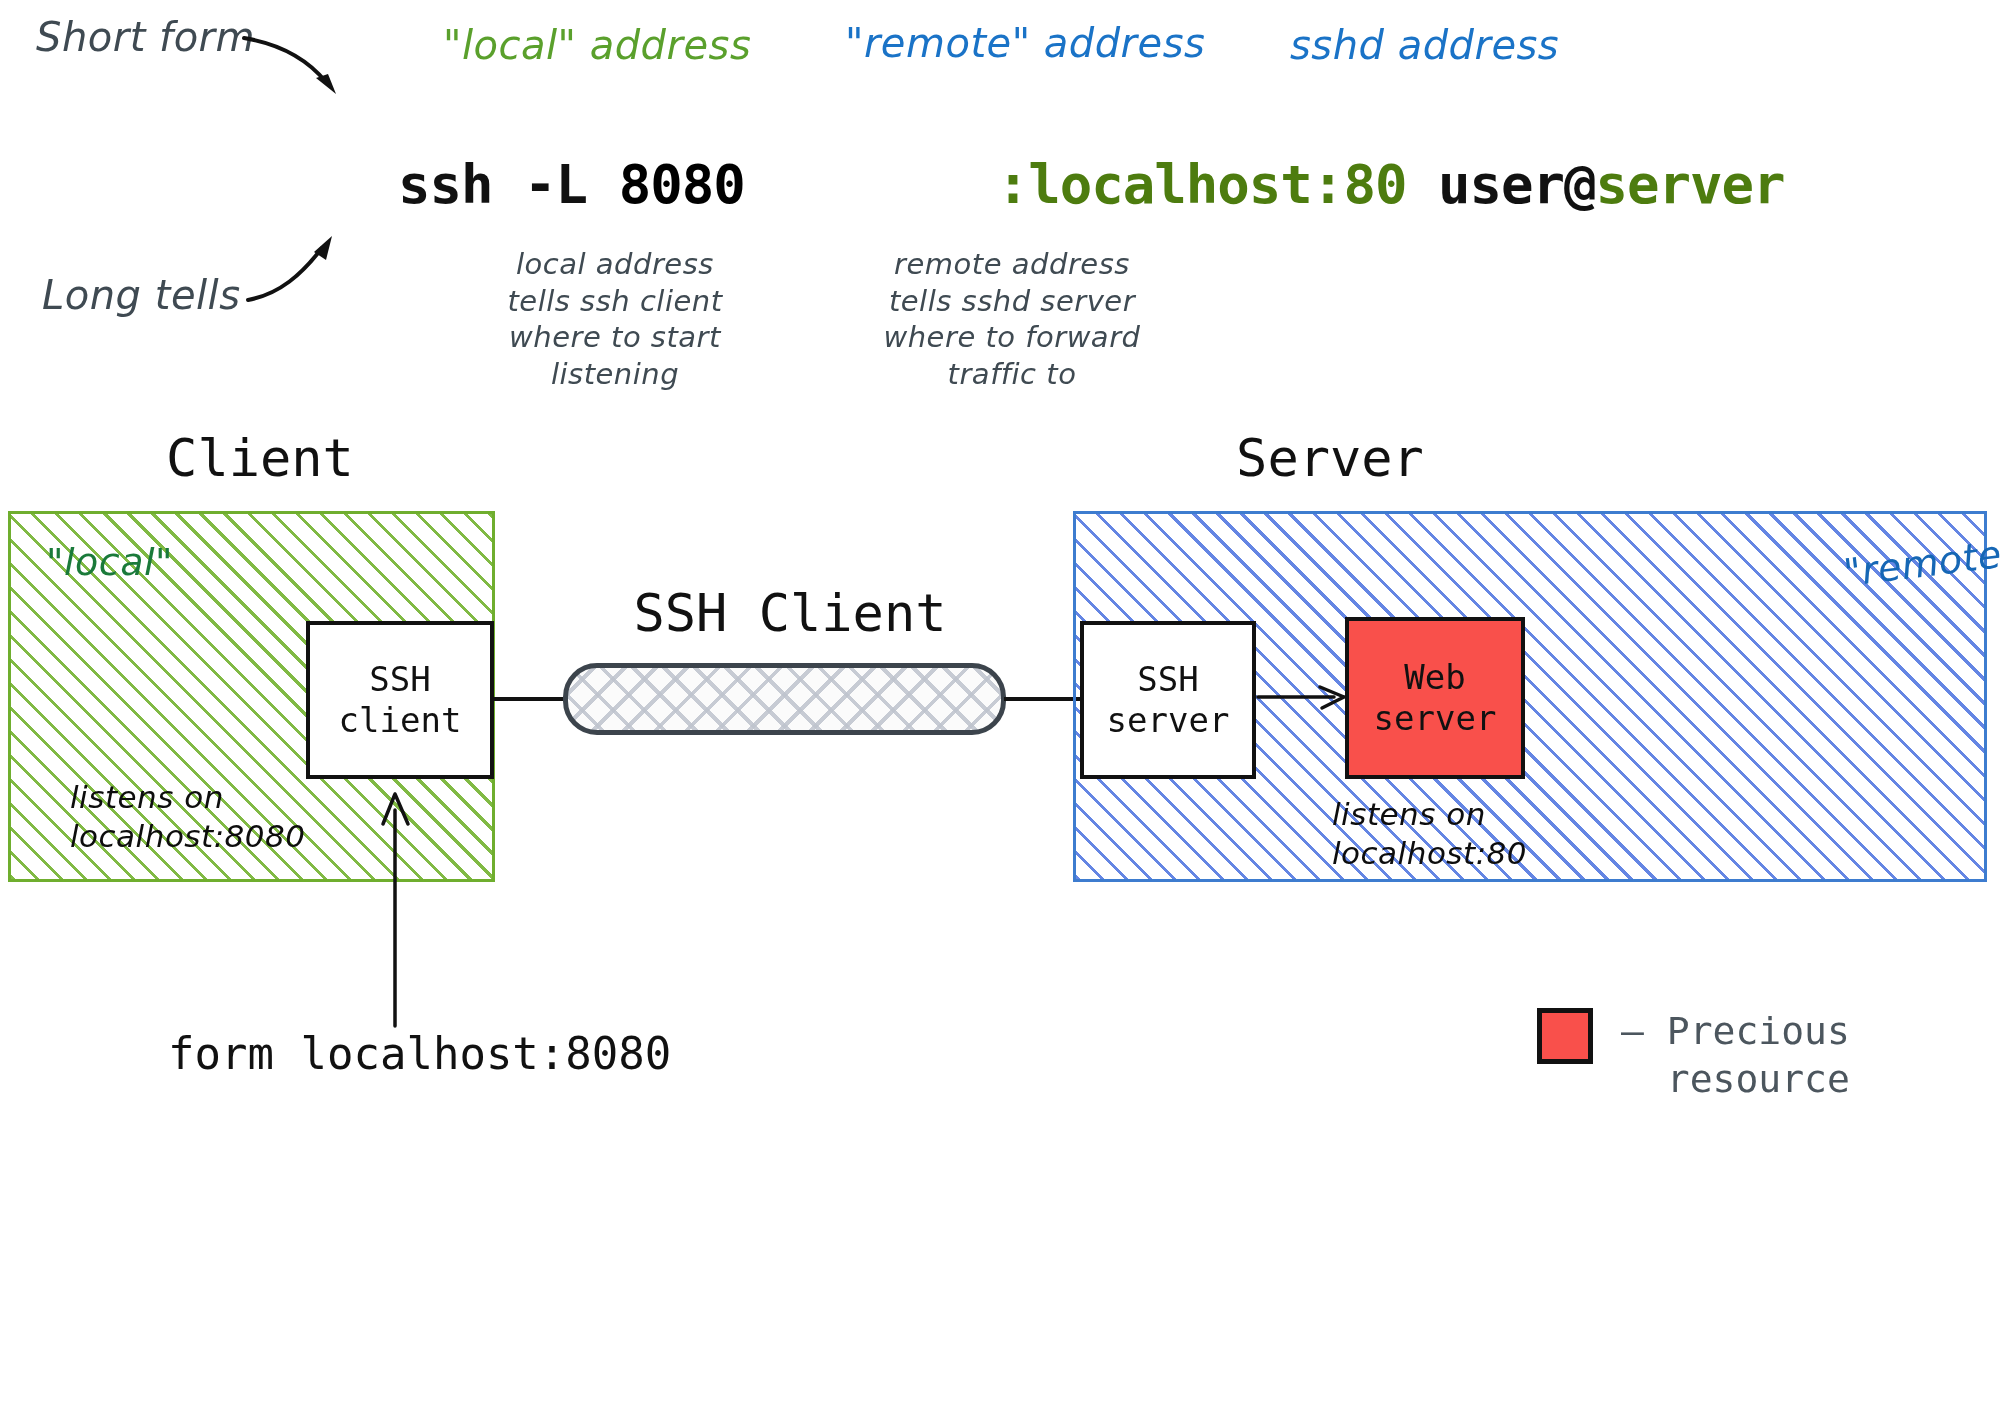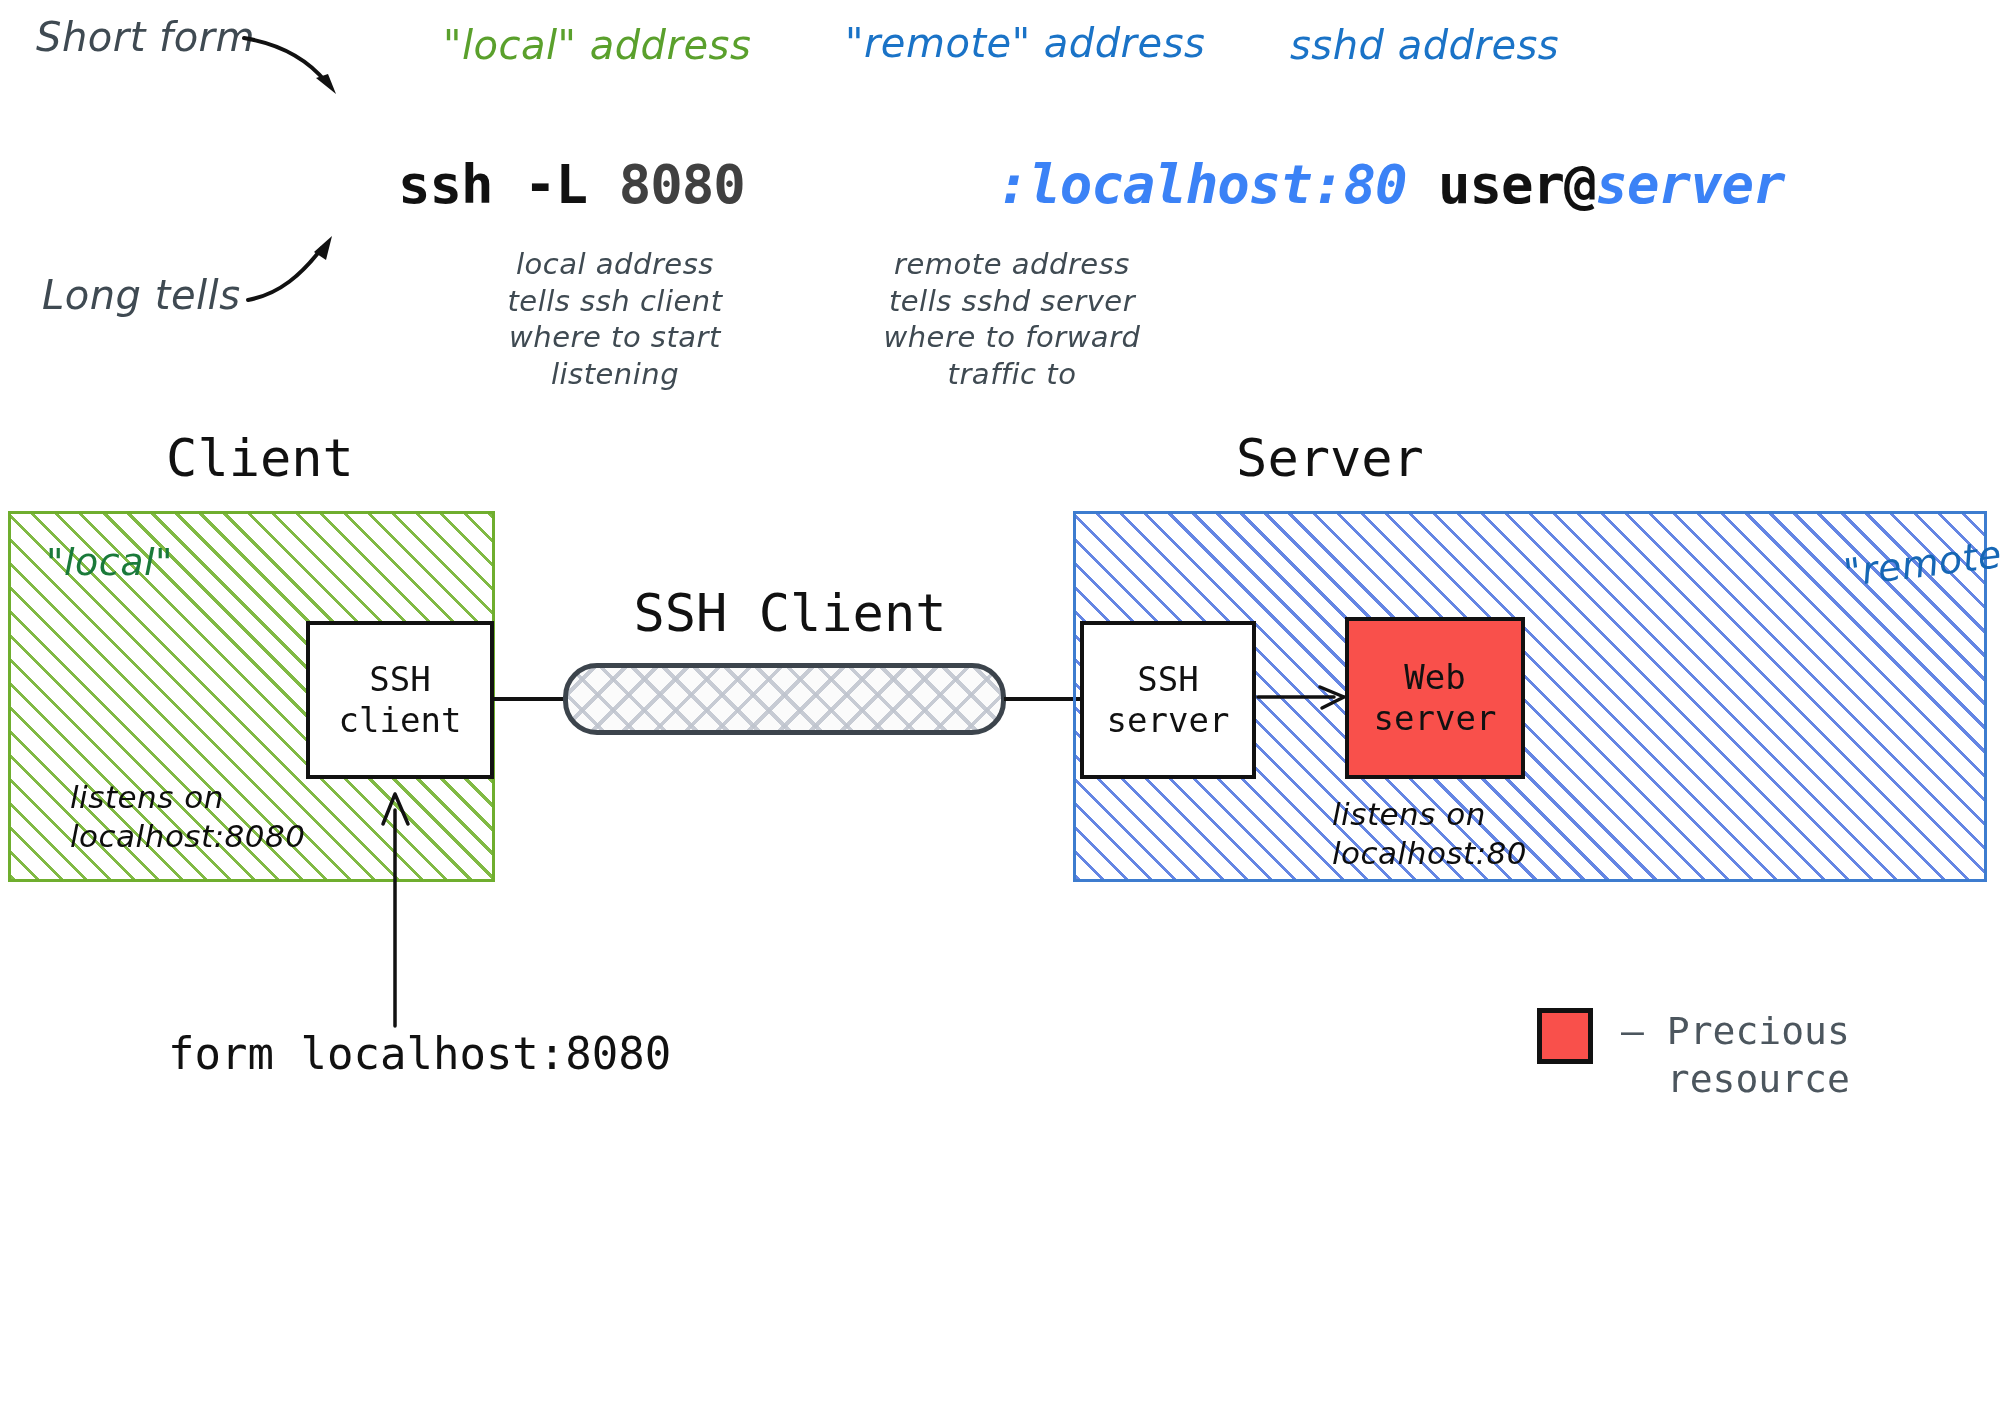--- a/index.html
+++ b/index.html
@@ -38,22 +38,22 @@
   .hand-black { color: #0d0d0d; }
 
   
   .mono {
     font-family: "DejaVu Sans Mono", monospace;
     font-weight: 700;
     white-space: pre;
   }
   .cmd { font-size: 54px; letter-spacing: -1px; }
   .c-black { color: #111111; }
-  .c-green { color: #404040; }
-  .c-blue  { color: #3b82f6; font-style: italic; }
+  .c-green { color: #000000; }
+  .c-blue  { color: #4d7c0f; }
 
   .boxlabel {
     font-family: "DejaVu Sans Mono", monospace;
     font-weight: 400;
     color: #111111;
     text-align: center;
     line-height: 1.22;
     white-space: pre;
   }
   .title-mono {

